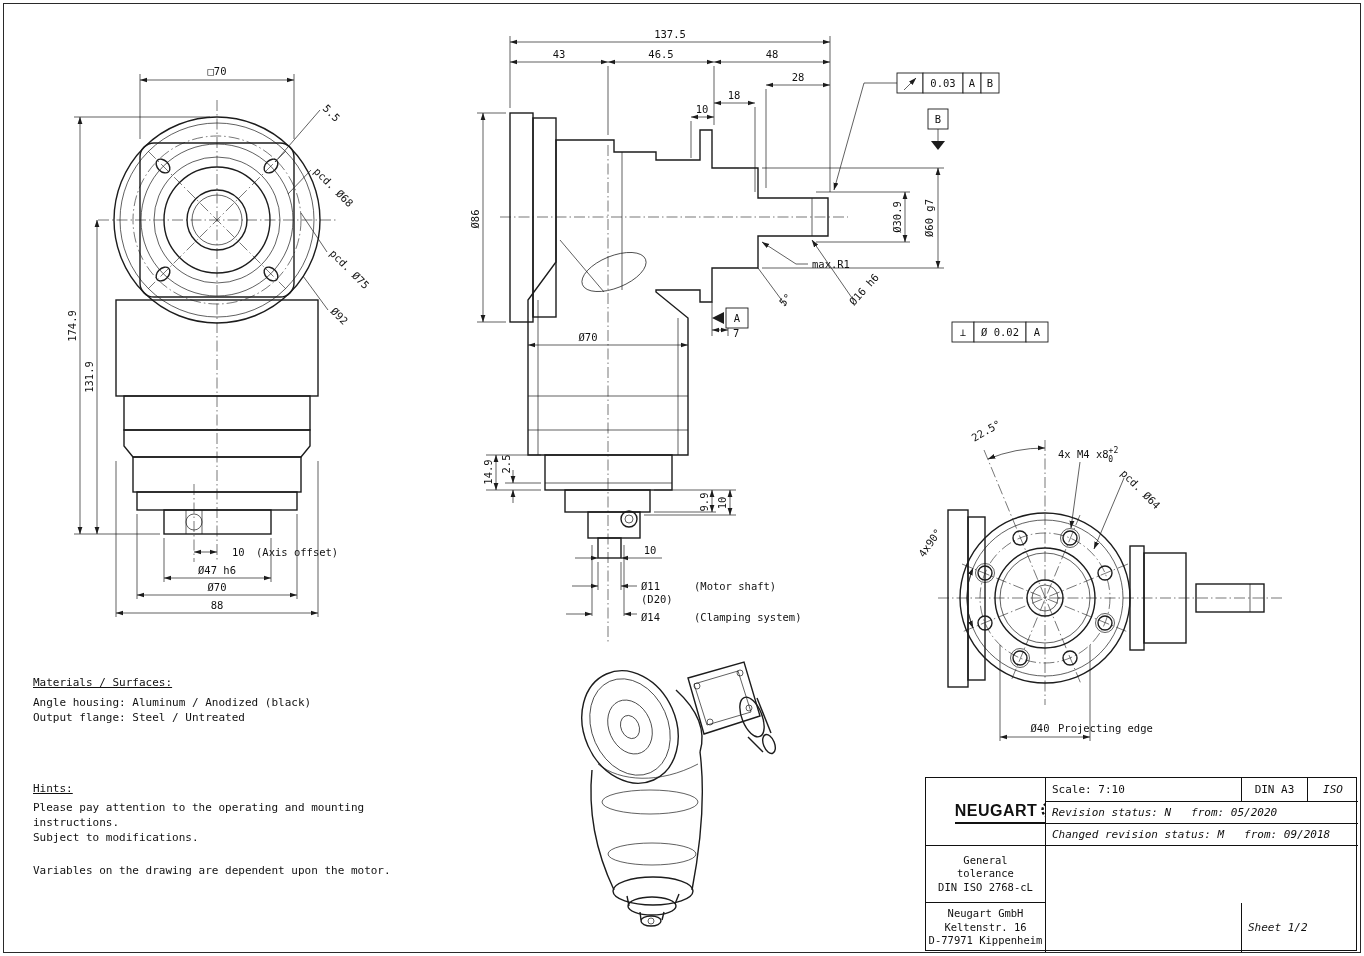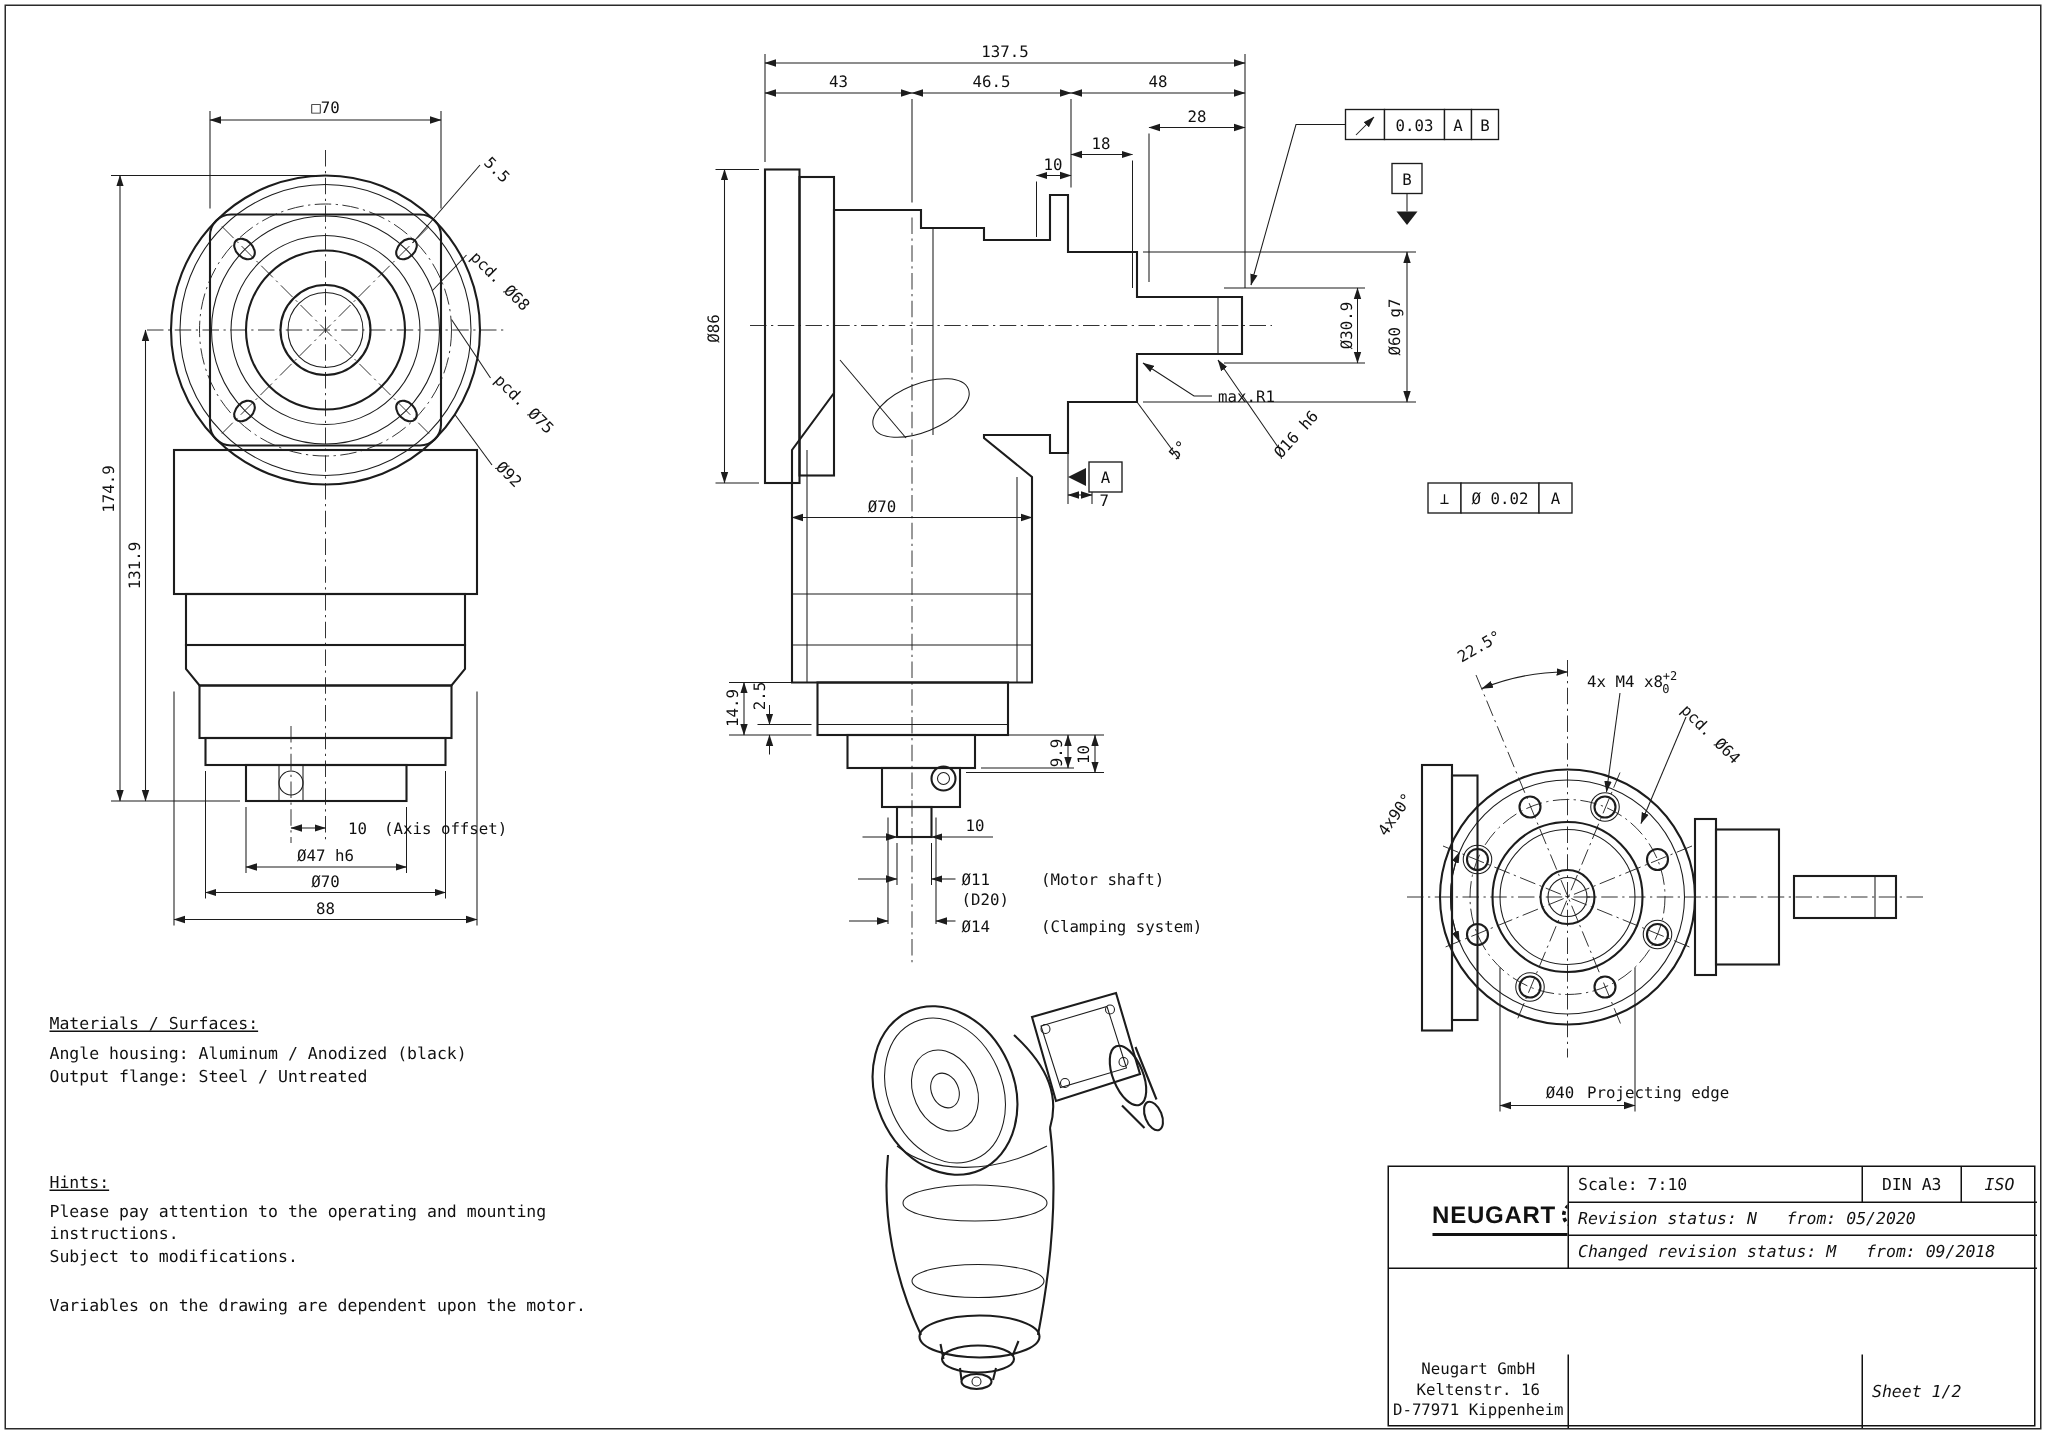--- a/index.html
+++ b/index.html
@@ -380,20 +380,25 @@
           <circle cx="10" cy="10" r="7.5" fill="none" stroke="#111" stroke-width="2.4" stroke-dasharray="2.6 2.1"></circle>
           <circle cx="10" cy="10" r="3.2" fill="none" stroke="#111" stroke-width="1.4"></circle>
         </svg>
       </div>
     </div>
     <div class="cell-scale">Scale: 7:10</div>
     <div class="cell-dina3 ctr">DIN A3</div>
     <div class="cell-iso ctr nbr">ISO</div>
     <div class="cell-rev nbr">Revision status: N   from: 05/2020</div>
     <div class="cell-chg nbr">Changed revision status: M   from: 09/2018</div>
+    <div class="cell-tol ctr">
+      <div>General</div>
+      <div>tolerance</div>
+      <div>DIN ISO 2768-cL</div>
+    </div>
     <div class="cell-co ctr nbb">
       <div>Neugart GmbH</div>
       <div>Keltenstr. 16</div>
       <div>D-77971 Kippenheim</div>
     </div>
     <div class="cell-blank nbb"></div>
     <div class="cell-sheet nbr nbb">Sheet 1/2</div>
   </div>
 </div>
 

